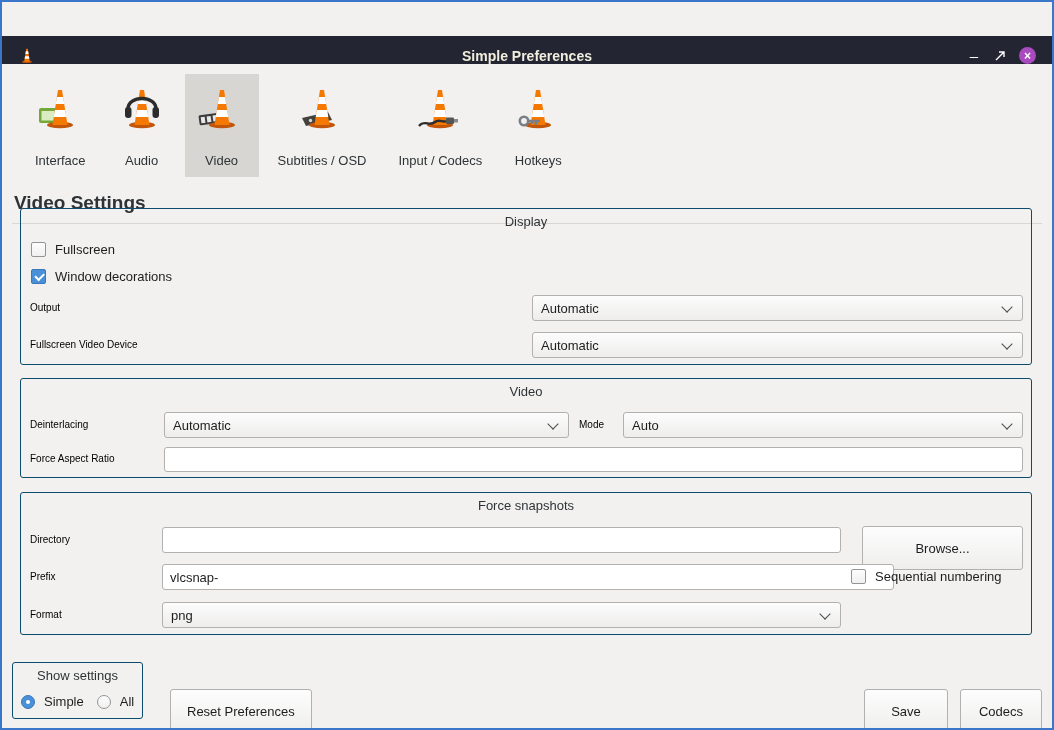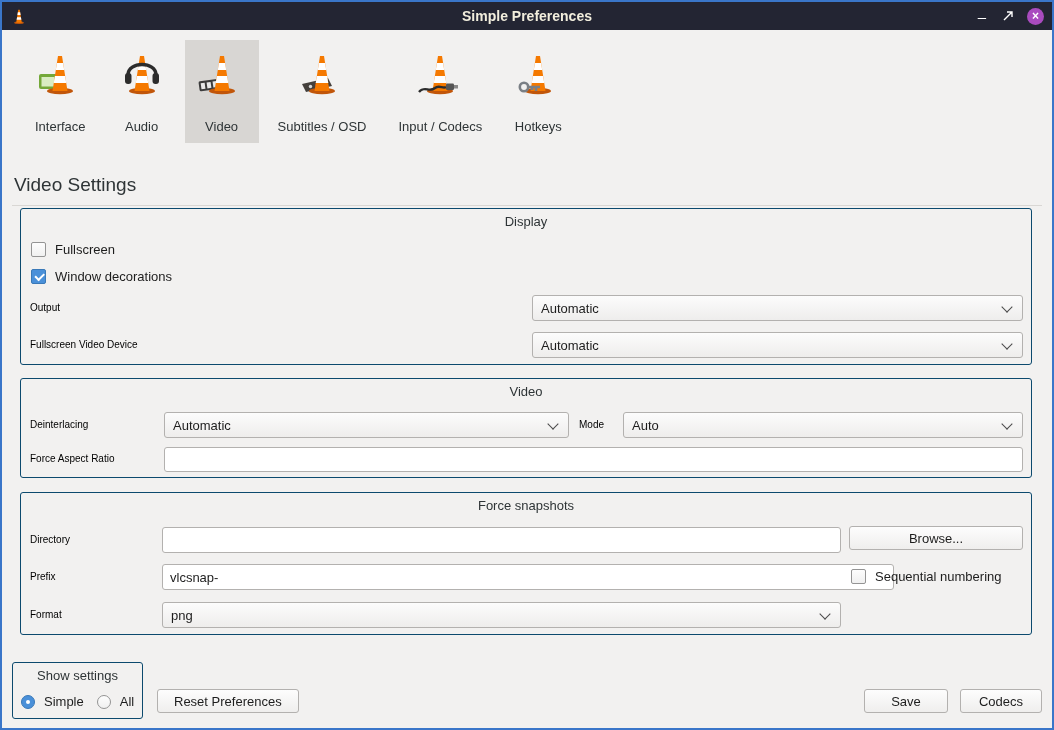--- a/index.html
+++ b/index.html
@@ -12,51 +12,51 @@
   }
   *{box-sizing:border-box; margin:0; padding:0;}
   body{margin:0; font-family:"Liberation Sans", sans-serif; background:#fff;}
   .window{
     width:1054px; height:730px; position:relative;
     border:2px solid var(--window-border);
     background:var(--body-bg);
     overflow:hidden;
   }
   
-  .titlebar{height:28px; background:var(--titlebar-bg); display:flex; align-items:center; padding:0 8px; position:relative;}
+  .titlebar{height:28px; background:var(--titlebar-bg); display:flex; align-items:flex-end; padding:0 16px; position:relative;margin-top:34px;}
   .titlebar-title{position:absolute; left:0; right:0; text-align:center; color:var(--titlebar-text); font-size:14px; font-weight:bold;}
   .titlebar-icon{z-index:1; display:flex;}
   .titlebar-buttons{margin-left:auto; display:flex; align-items:center; gap:12px; z-index:1;}
   .tb-btn{color:#fff; font-size:15px; line-height:1; min-width:14px; text-align:center; cursor:pointer; display:flex; align-items:center; justify-content:center;}
   .close-circle{display:inline-flex; width:17px; height:17px; border-radius:50%; background:var(--close-btn); color:#fff; font-size:12px; font-weight:bold; align-items:center; justify-content:center;}
   
   .toolbar{display:flex; align-items:stretch; gap:6px; padding:10px 0 0 20px;}
   .tab{display:flex; flex-direction:column; align-items:center; gap:22px; padding:9px 13px 9px; cursor:pointer;}
   .tab.selected{background:#d8d6d3;}
   .tab-icon svg{width:48px; height:48px; display:block;}
   .tab-label{font-size:13px; color:#2e3436; white-space:nowrap;}
   
-  .page-title{font-size:19px; font-weight:400; color:#2e3436; margin:31px 0 0 12px;}
+  .page-title{font-size:19px; font-weight:700; color:#2e3436; margin:15px 0 0 12px;}
   .rule{height:1px; background:#d9d7d4; margin:9px 10px 0 10px;}
   
   .check-item{display:flex; align-items:center; gap:9px; font-size:13px; color:#1d1d1d; cursor:pointer;}
   .enable-video{margin:15px 0 0 22px;}
   .checkbox{width:15px; height:15px; border:1px solid #949494; border-radius:2px; background:linear-gradient(#fdfdfd,#f0f0f0); position:relative; flex:none;}
   .checkbox.checked{background:var(--accent); border-color:#3a79b8;}
   .checkbox.checked::after{content:""; position:absolute; left:2.5px; top:3px; width:7px; height:3.5px; border-left:2px solid #fff; border-bottom:2px solid #fff; transform:rotate(-45deg);}
   .radio{width:14px; height:14px; border-radius:50%; border:1px solid #949494; background:linear-gradient(#fdfdfd,#f0f0f0); position:relative; flex:none;}
   .radio.checked{background:var(--accent); border-color:#3a79b8;}
   .radio.checked::after{content:""; position:absolute; left:4px; top:4px; width:4px; height:4px; border-radius:50%; background:#fff;}
   .group{position:absolute; border:1px solid #0c4a6e; border-radius:3px;padding-left:12px;}
   .group-title{position:absolute; top:5px; left:0; right:0; text-align:center; font-size:13px; color:#2e3436;}
   .form-label{position:absolute; font-size:10px; color:#000000; height:26px; line-height:26px; white-space:nowrap;}
   .combo{position:absolute; height:26px; background:linear-gradient(#fcfcfc,#eeedec); border:1px solid #b3b1af; border-radius:3px; display:flex; align-items:center; padding:0 28px 0 8px; font-size:13px; color:#1d1d1d; cursor:default;}
   .chevron{position:absolute; right:11px; top:7px; width:8px; height:8px; border-right:1.8px solid #4a4a4a; border-bottom:1.8px solid #4a4a4a; transform:rotate(45deg);}
   .text-input{position:absolute; height:26px; background:#fff; border:1px solid #b3b1af; border-radius:3px; padding:0 7px; font-size:13px; font-family:inherit; color:#1d1d1d; outline:none;}
-  .btn{position:absolute; height:24px; background:linear-gradient(#fdfdfd,#efeeed); border:1px solid #b3b1af; border-radius:3px; font-size:13px; font-family:inherit; color:#1d1d1d; padding:0 16px; cursor:pointer;}
+  .btn{position:absolute; height:44px; background:linear-gradient(#fdfdfd,#efeeed); border:1px solid #b3b1af; border-radius:3px; font-size:13px; font-family:inherit; color:#1d1d1d; padding:0 16px; cursor:pointer;margin-left:13px;}
   .abs-check{position:absolute;}
   .radio-row{position:absolute; top:31px; left:8px; right:2px; display:flex; gap:13px; align-items:center;}
 </style>
 </head>
 <body>
 
 <svg width="0" height="0" style="position:absolute" aria-hidden="true">
   <defs>
     <g id="vlc-cone">
       <ellipse cx="24" cy="42" rx="13" ry="3.2" fill="#c1560a"></ellipse>

